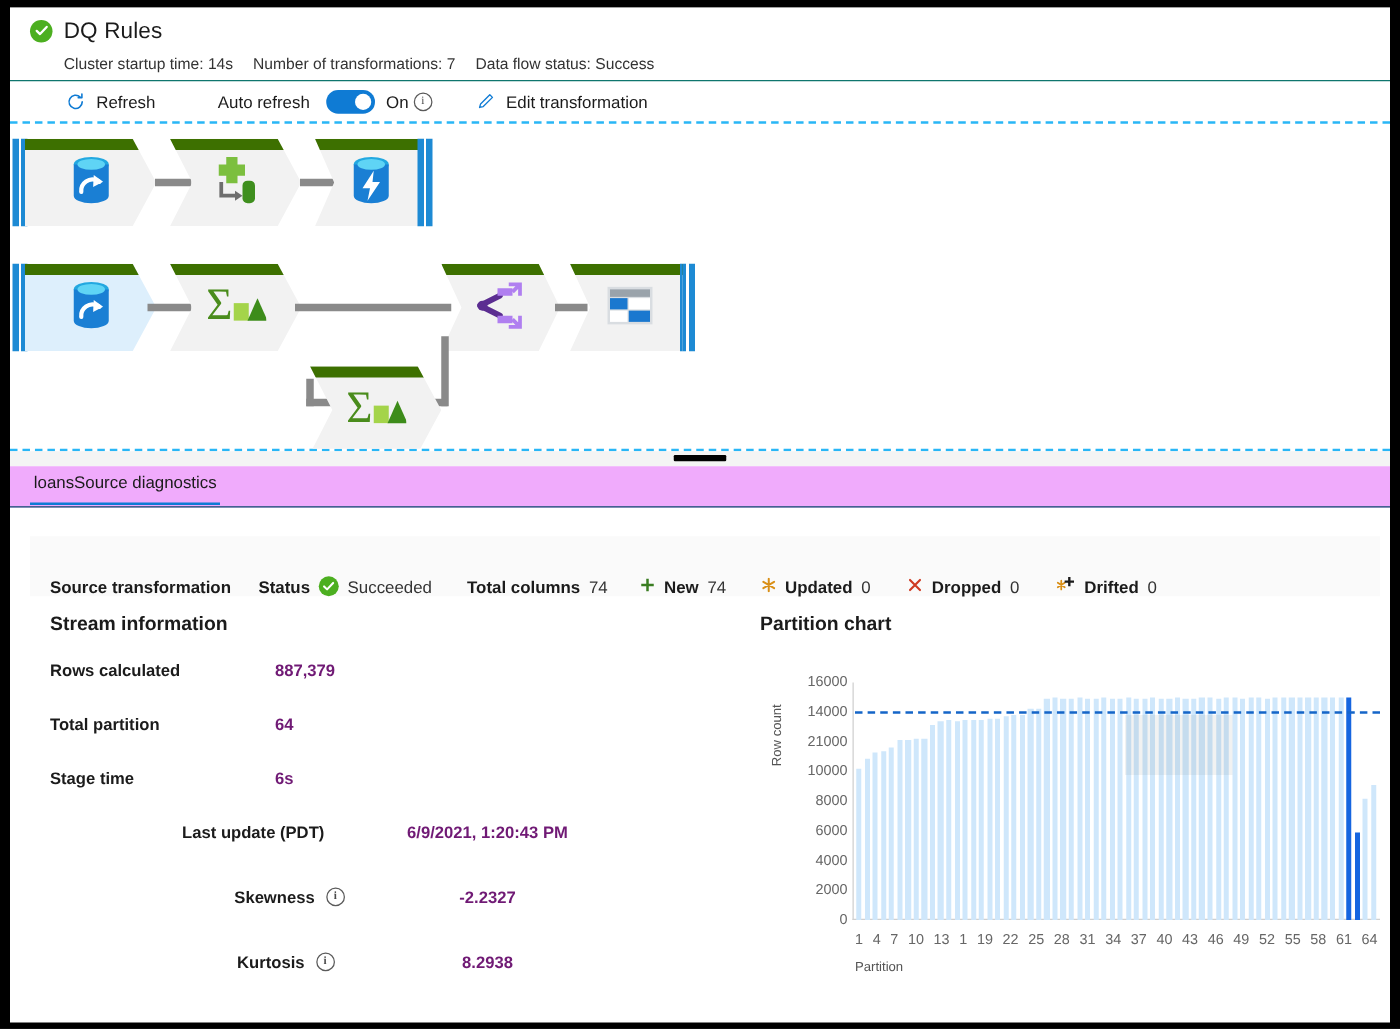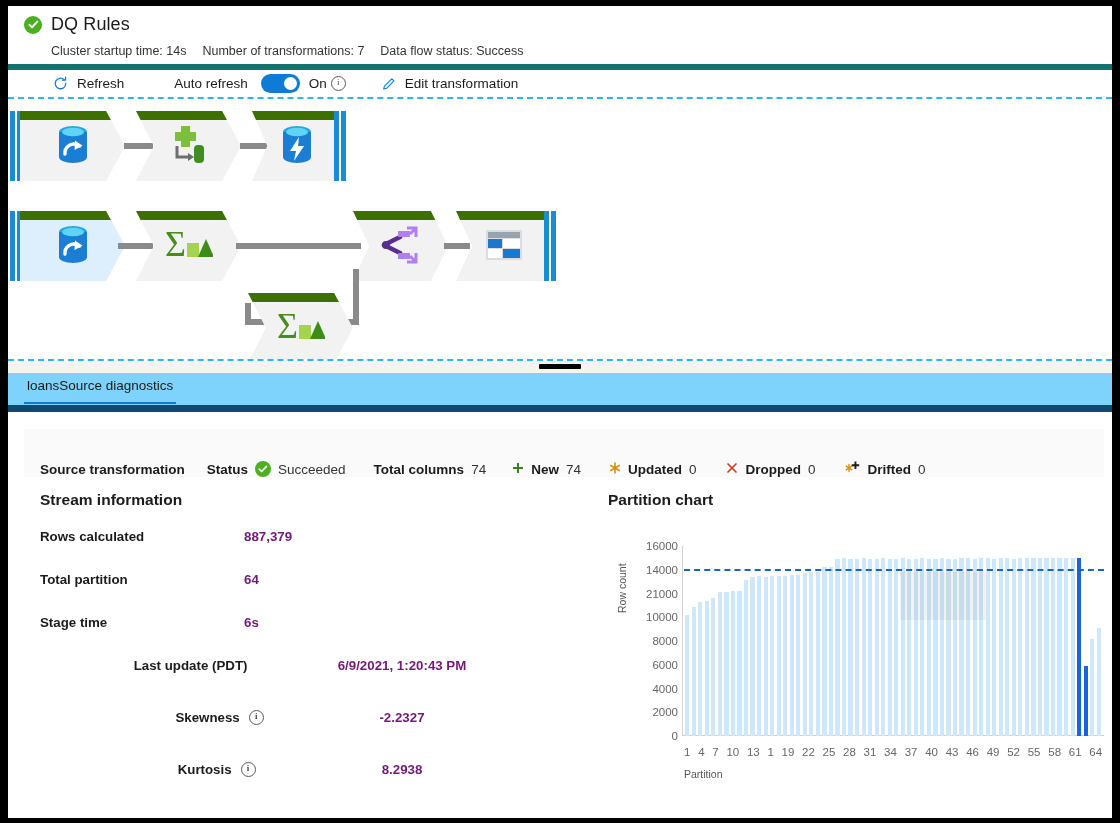--- a/index.html
+++ b/index.html
@@ -42,21 +42,21 @@
   .hdr-sub {
     position: absolute; left: 43px; top: 38px;
     font-size: 12.5px; color: #333333;
     display: flex; gap: 16px; white-space: nowrap;
   }
   .hdr-sub span { white-space: nowrap; }
 
   
   .toolbar {
     position: absolute; left: 0; top: 58px; width: 100%; height: 33px;
-    border-top: 6px solid #0f766e;
+    border-top: 1px solid #0f766e;
     display: flex; align-items: center;
     padding-left: 44px; box-sizing: border-box;
     gap: 0px;
     background: #ffffff;
   }
   .tb-item { display: flex; align-items: center; gap: 8px; cursor: pointer; }
   .tb-label { font-size: 13.5px; color: #1b1b1b; }
   .refresh-icon { width: 17px; height: 17px; display:block; }
   .pencil-icon { width: 16px; height: 16px; display:block; }
   .tb-gap-1 { width: 50px; }
@@ -122,21 +122,21 @@
   }
   .splitter .grip {
     position: absolute; left: 50%; transform: translateX(-50%);
     top: 3px; width: 42px; height: 5px; background: #000;
     border-radius: 1px; cursor: ns-resize;
   }
 
   
   .tabstrip {
     position: absolute; left: 0; top: 367px; width: 100%; height: 32px;
-    border-bottom: 7px solid #0c4a6e; background: #7dd3fc;
+    border-bottom: 1px solid #0c4a6e; background: #f0abfc;
   }
   .tab {
     position: absolute; left: 16px; top: 2px;
     padding: 3px 3px 9px 3px;
     font-size: 13.5px; color: #1b1b1b;
     border-bottom: 2.5px solid #0f7bd4;
     cursor: pointer;
   }
 
   
@@ -157,21 +157,21 @@
   .badge-check {
     width: 16px; height: 16px; border-radius: 50%; background: #4caf20;
     display:inline-flex; align-items:center; justify-content:center;
   }
 
   
   .stream {
     position: absolute; left: 32px; top: 485px; width: 520px;
   }
   .sec-title { font-size: 15.5px; color: #1b1b1b; font-weight: bold; margin-bottom: 20px; }
-  .srow { display: flex; margin-bottom: 28px; font-size: 13.3px; gap: 24px; }
+  .srow { display: flex; margin-bottom: 28px; font-size: 13.3px; }
   .srow .k { width: 180px; color: #1b1b1b; font-weight: bold;
              display: flex; align-items: center; gap: 5px;}
   .srow .v { color: #701a75; font-weight: bold; }
   .srow.gap { margin-bottom: 37px; justify-content: center; }
 
   
   .chartwrap { position: absolute; left: 600px; top: 485px; width: 500px; }
   .chart-title { font-size: 15.5px; color:#1b1b1b; font-weight:bold; }
   .plot { position: relative; width: 500px; height: 275px; }
   .ylabel {

